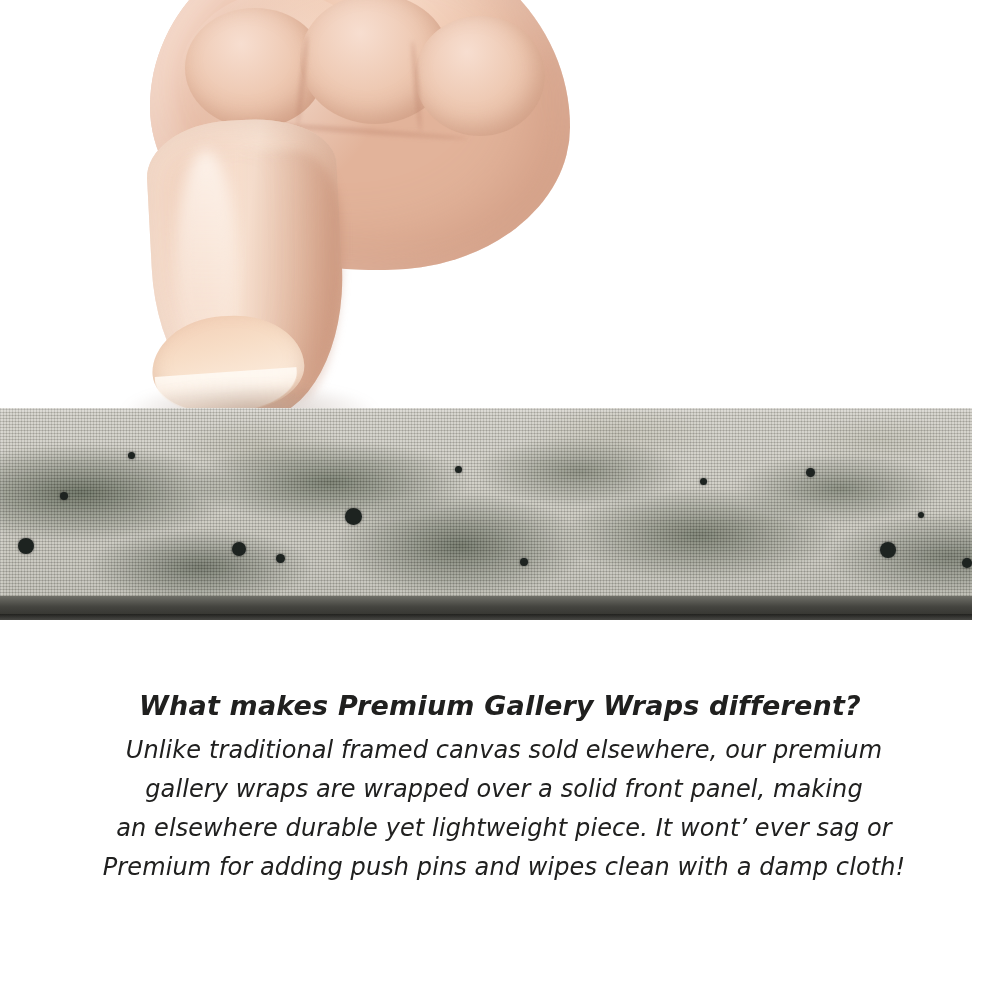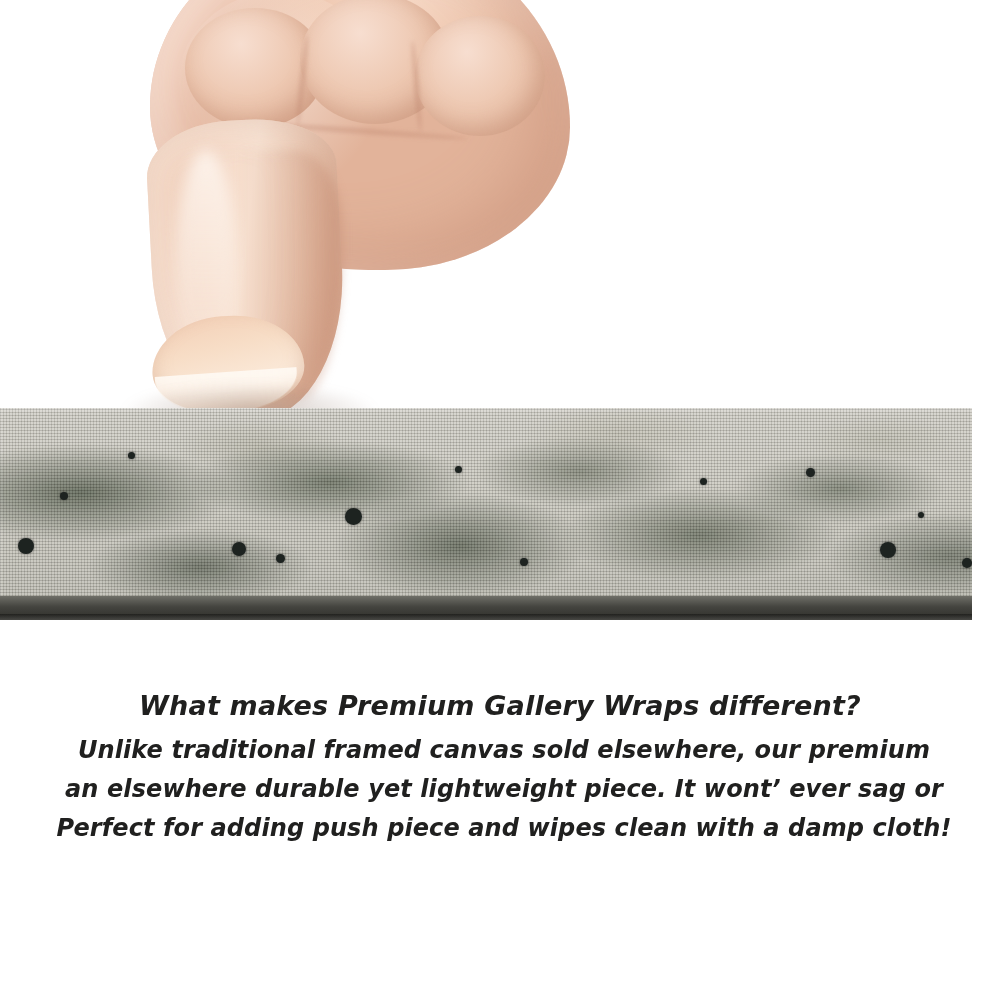--- a/index.html
+++ b/index.html
@@ -225,21 +225,21 @@
     font-style: italic;
   }
   .caption-title {
     font-size: 27px;
     font-weight: 700;
     letter-spacing: 0.2px;
     margin-bottom: 10px;
   }
   .caption-line {
     font-size: 24px;
-    font-weight: 700;
+    font-weight: 400;
     line-height: 39px;
     letter-spacing: 0.1px;
     padding-left: 8px;
   }
 </style>
 </head>
 <body>
 
 <div class="page">
 
@@ -276,17 +276,18 @@
     <div class="spot" style="left:880px; top:134px; width:16px; height:16px;"></div>
     <div class="spot" style="left:962px; top:150px; width:10px; height:10px;"></div>
     <div class="spot" style="left:918px; top:104px; width:6px;  height:6px;"></div>
 
     <div class="strip-bottom-edge"></div>
   </div>
 
   <div class="caption">
     <div class="caption-title">What makes Premium Gallery Wraps different?</div>
     <div class="caption-line">Unlike traditional framed canvas sold elsewhere, our premium</div>
+    <div class="caption-line">gallery wraps are wrapped over a solid front panel, making</div>
     <div class="caption-line">an elsewhere durable yet lightweight piece. It wont’ ever sag or</div>
-    <div class="caption-line">Perfect for adding push piece and wipes clean with a damp cloth!</div>
+    <div class="caption-line">Premium for adding push pins and wipes clean with a damp cloth!</div>
   </div>
 
 </div>
 
 </body></html>

